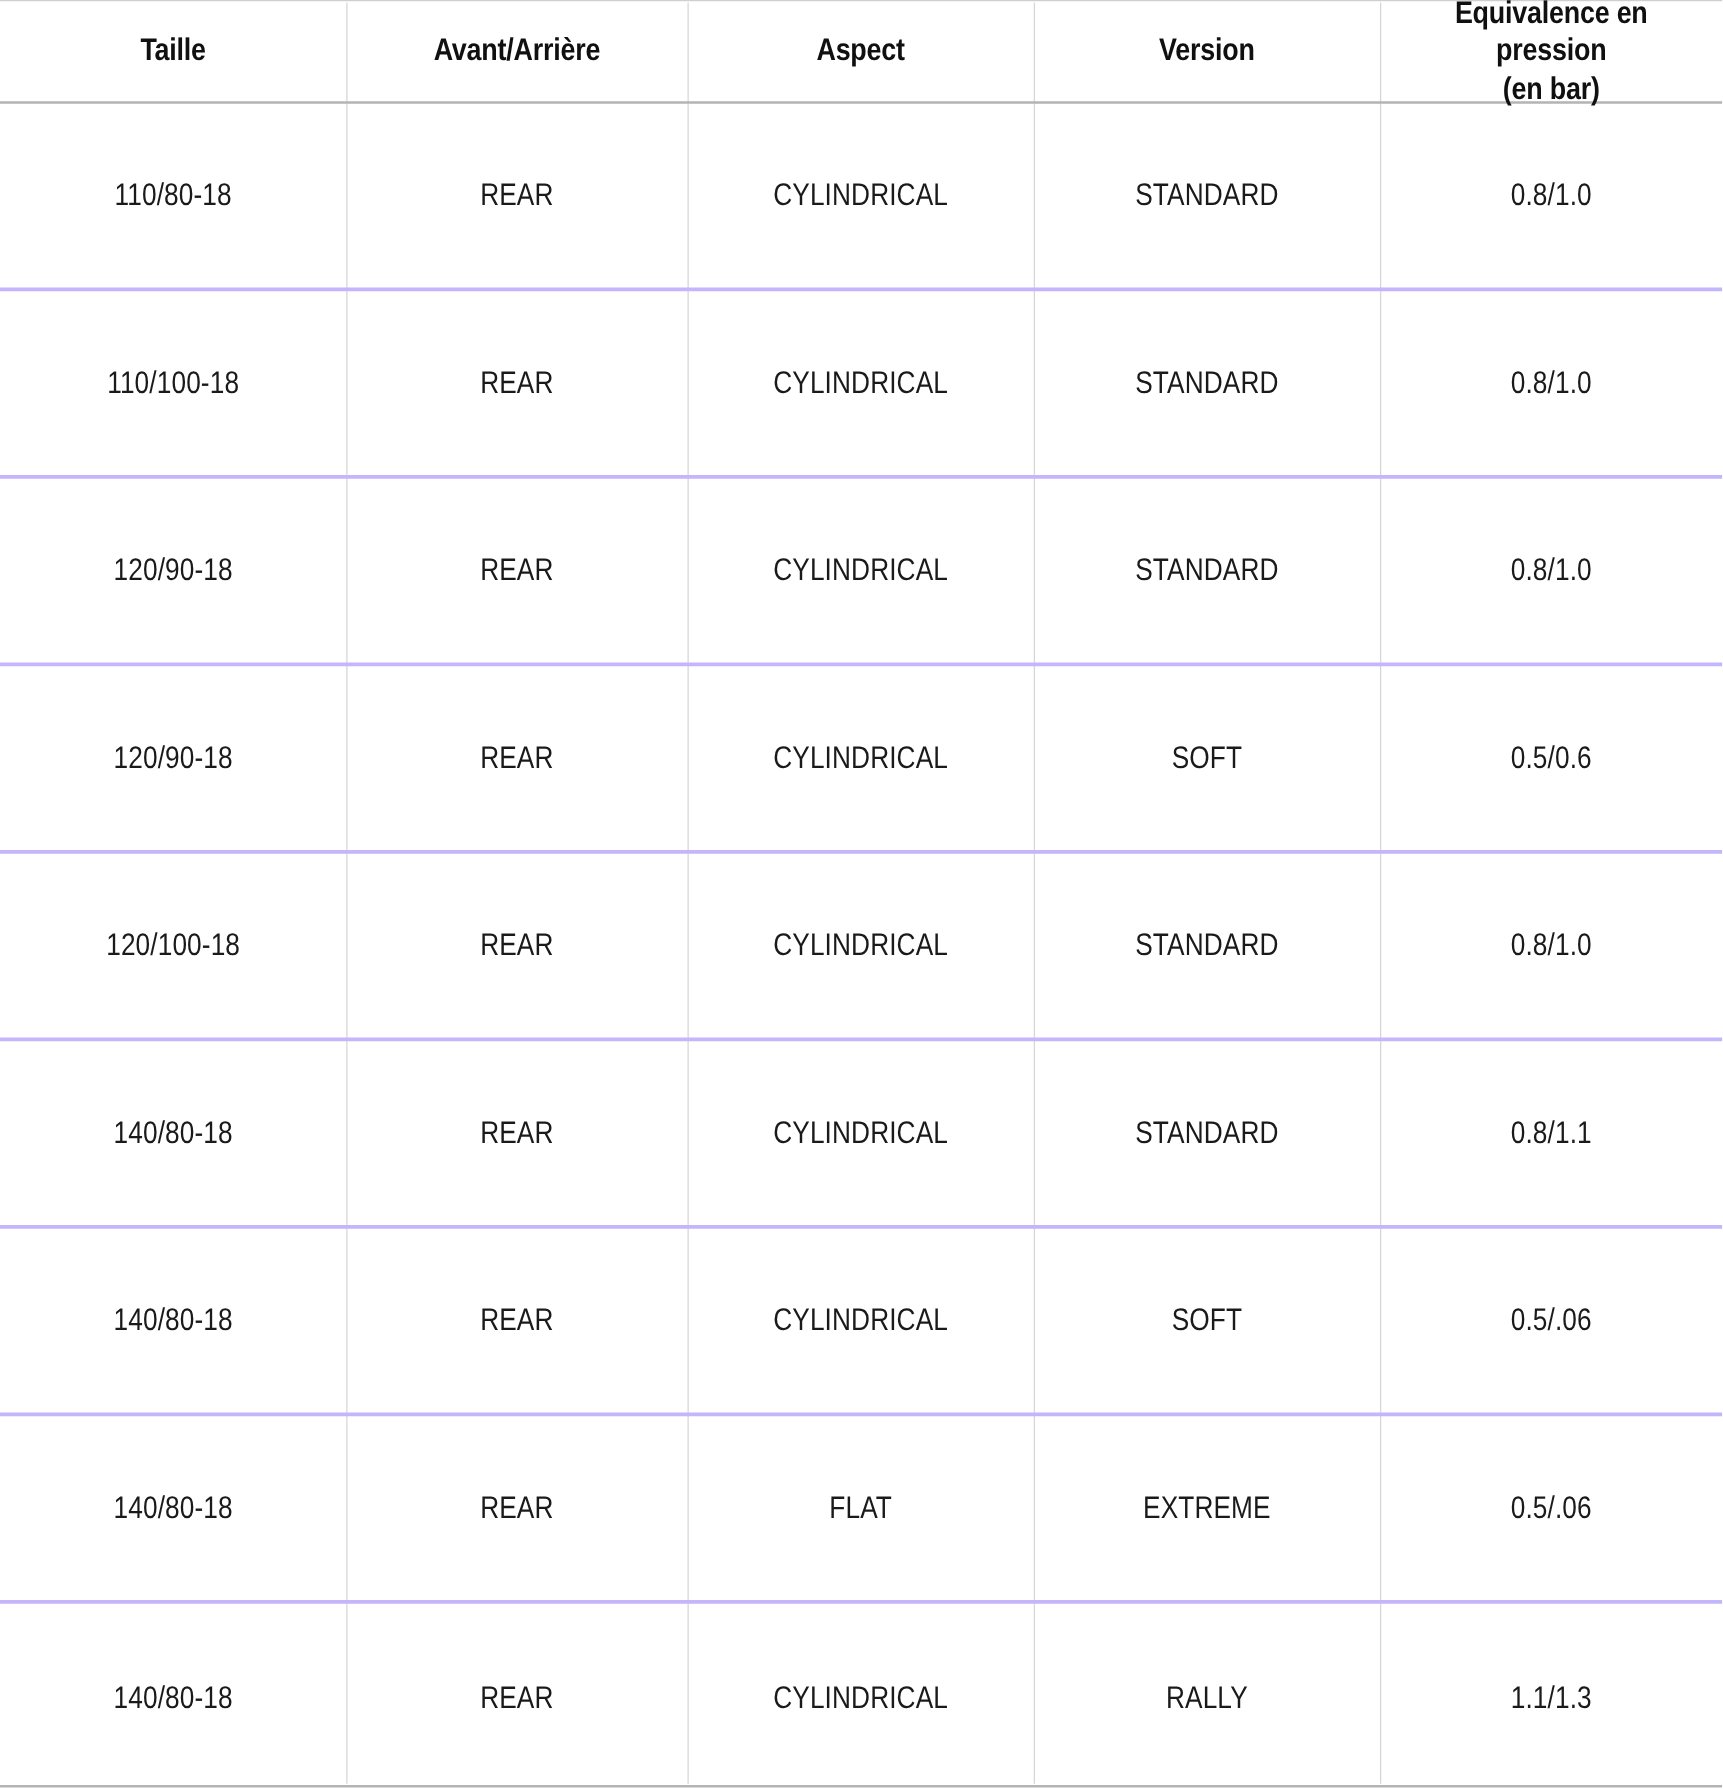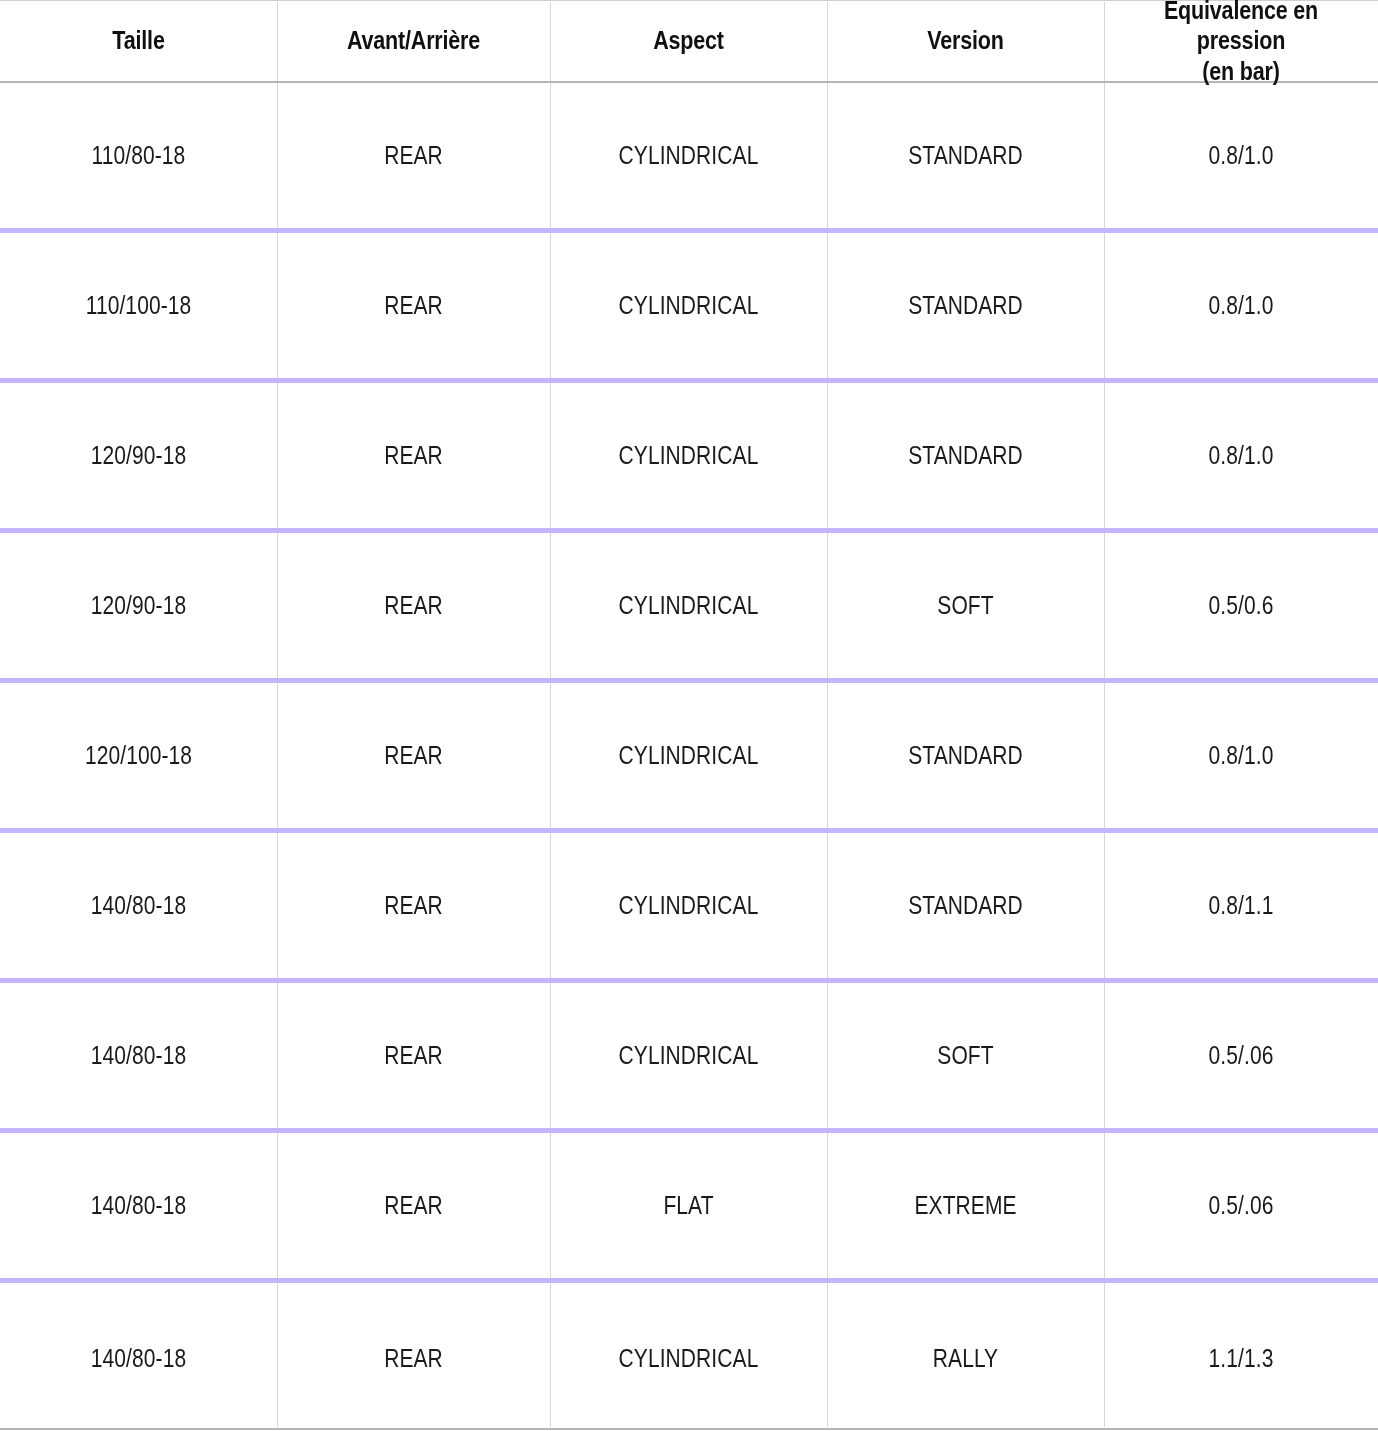--- a/index.html
+++ b/index.html
@@ -62,21 +62,21 @@
     width: 1378px;
     box-sizing: border-box;
   }
 
   .trow.header-row {
     height: 83px;
     border-bottom: 2px solid #b4b4b4;
   }
   .trow.data-row {
     height: 150px;
-    border-bottom: 5px solid #c4b5fd;
+    border-bottom: 3px solid #c4b5fd;
   }
   .trow.data-row.last {
     height: 150px;
     border-bottom: none;
   }
 
   .tcell {
     box-sizing: border-box;
     display: flex;
     align-items: center;

